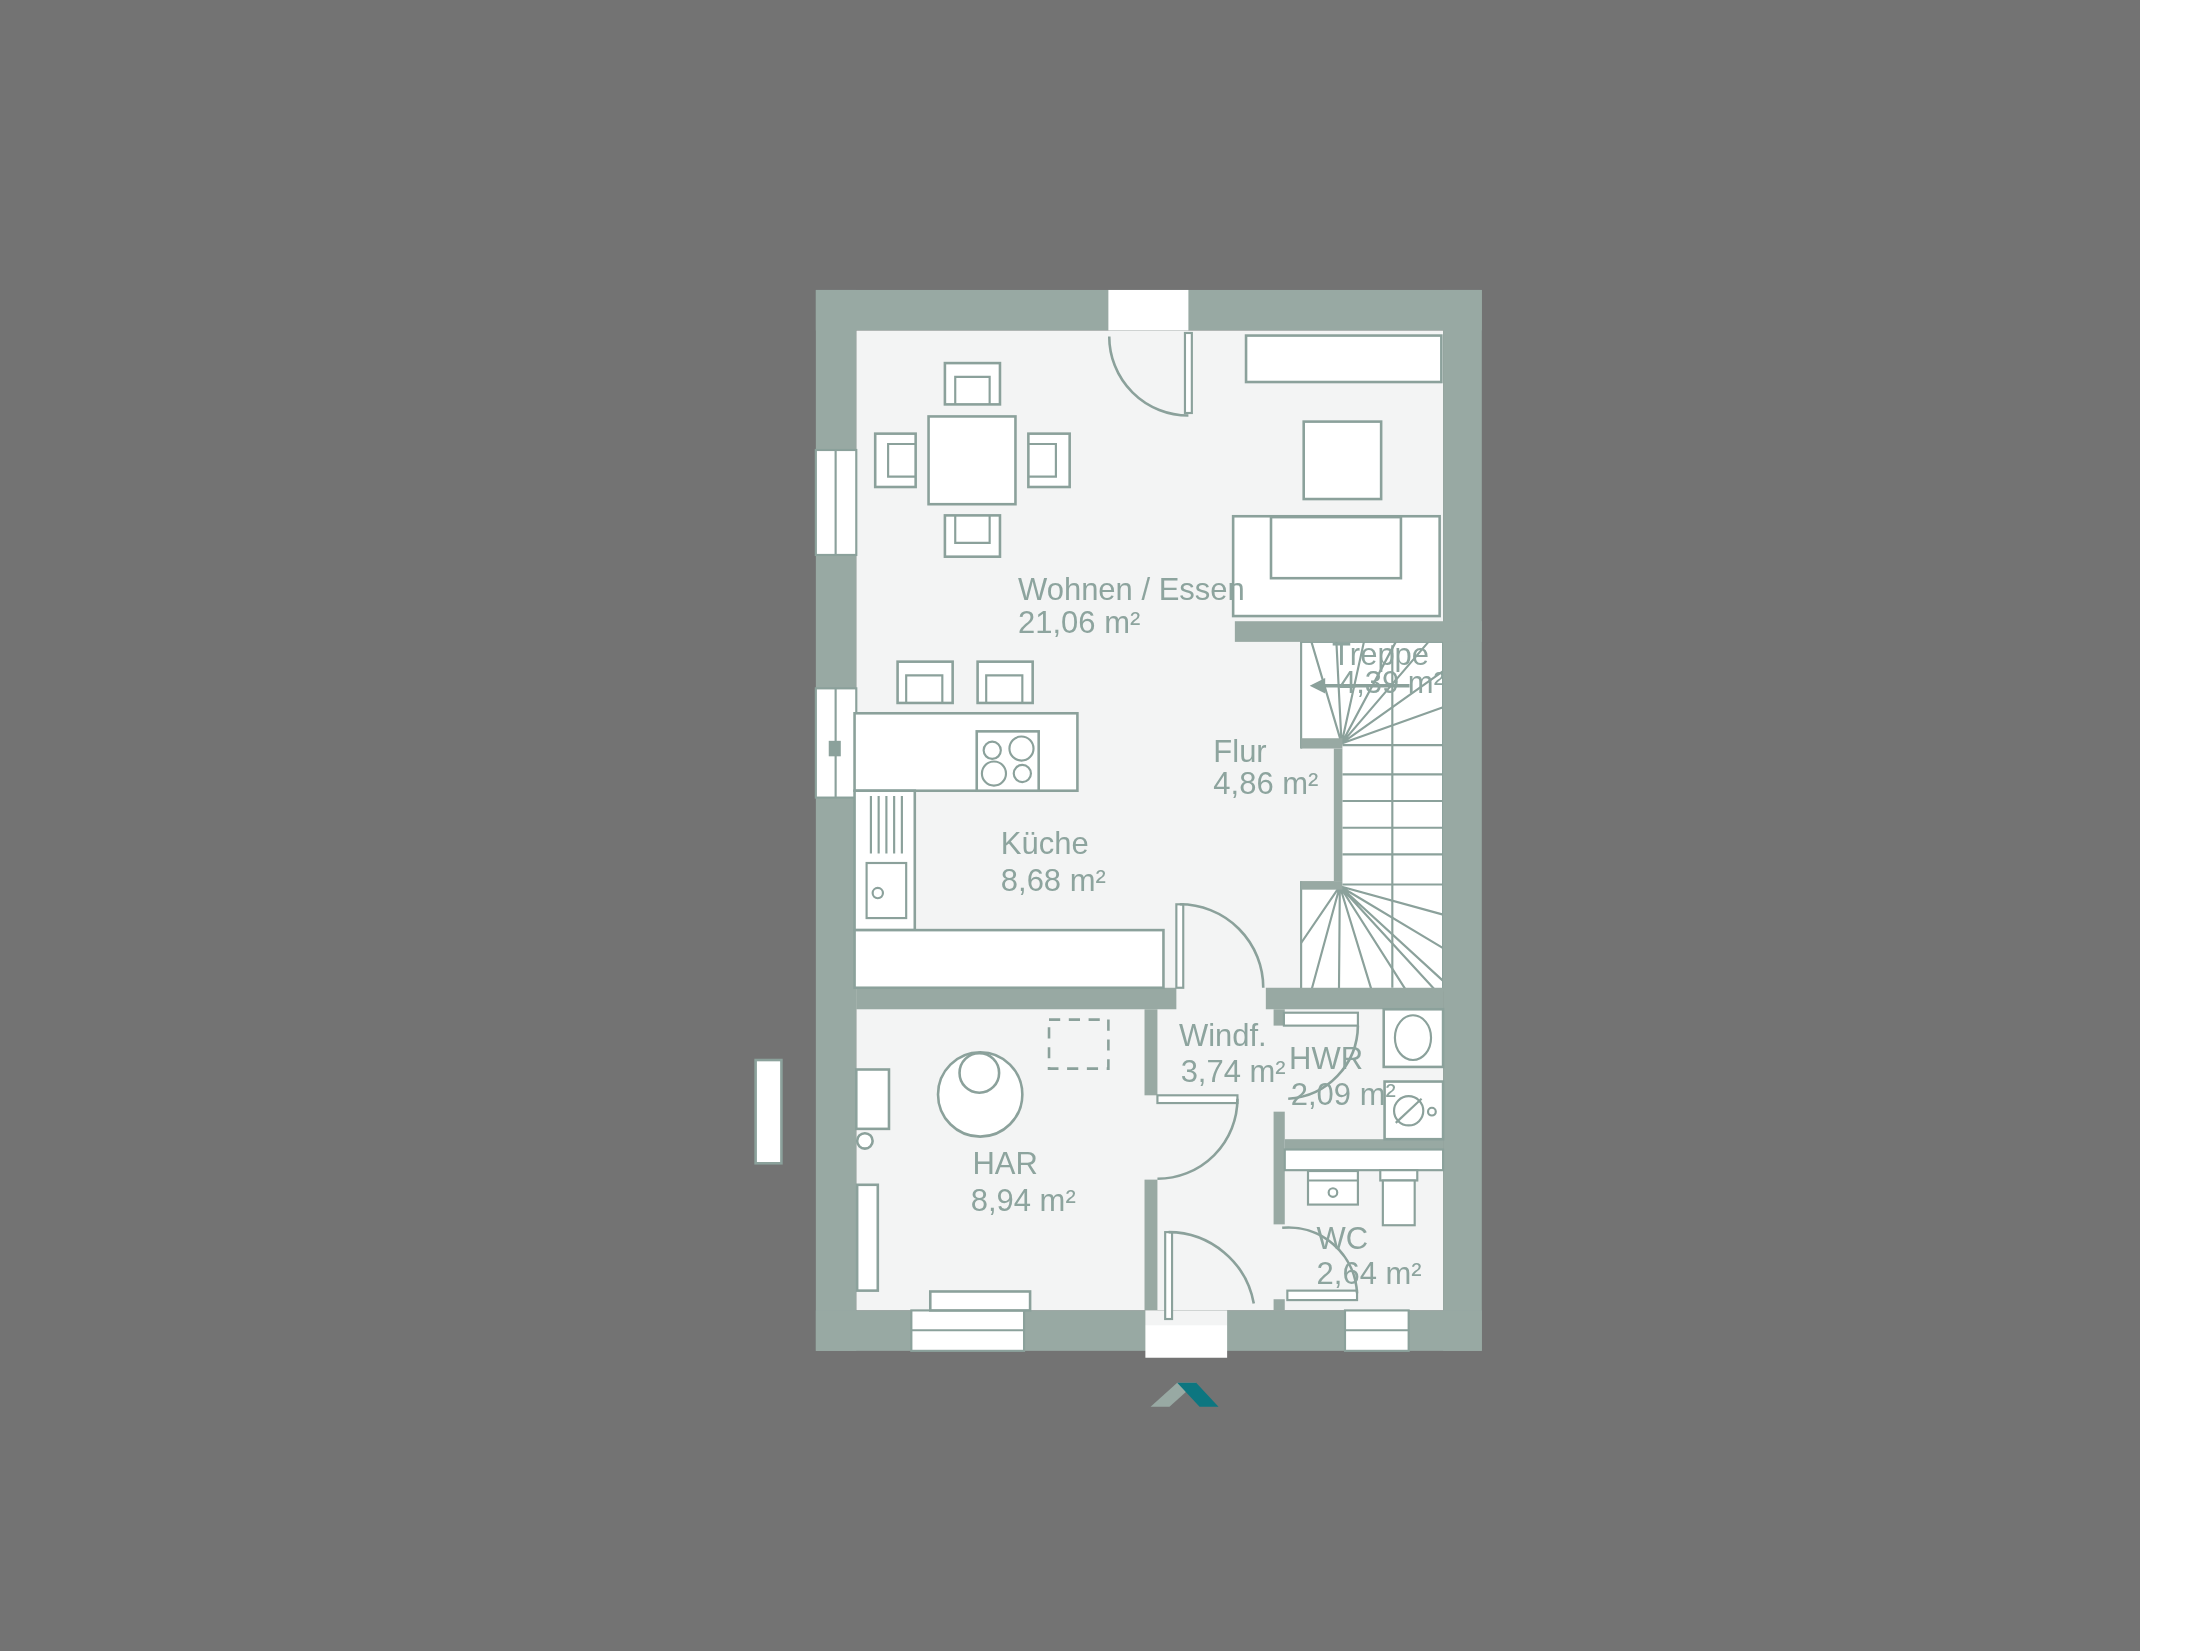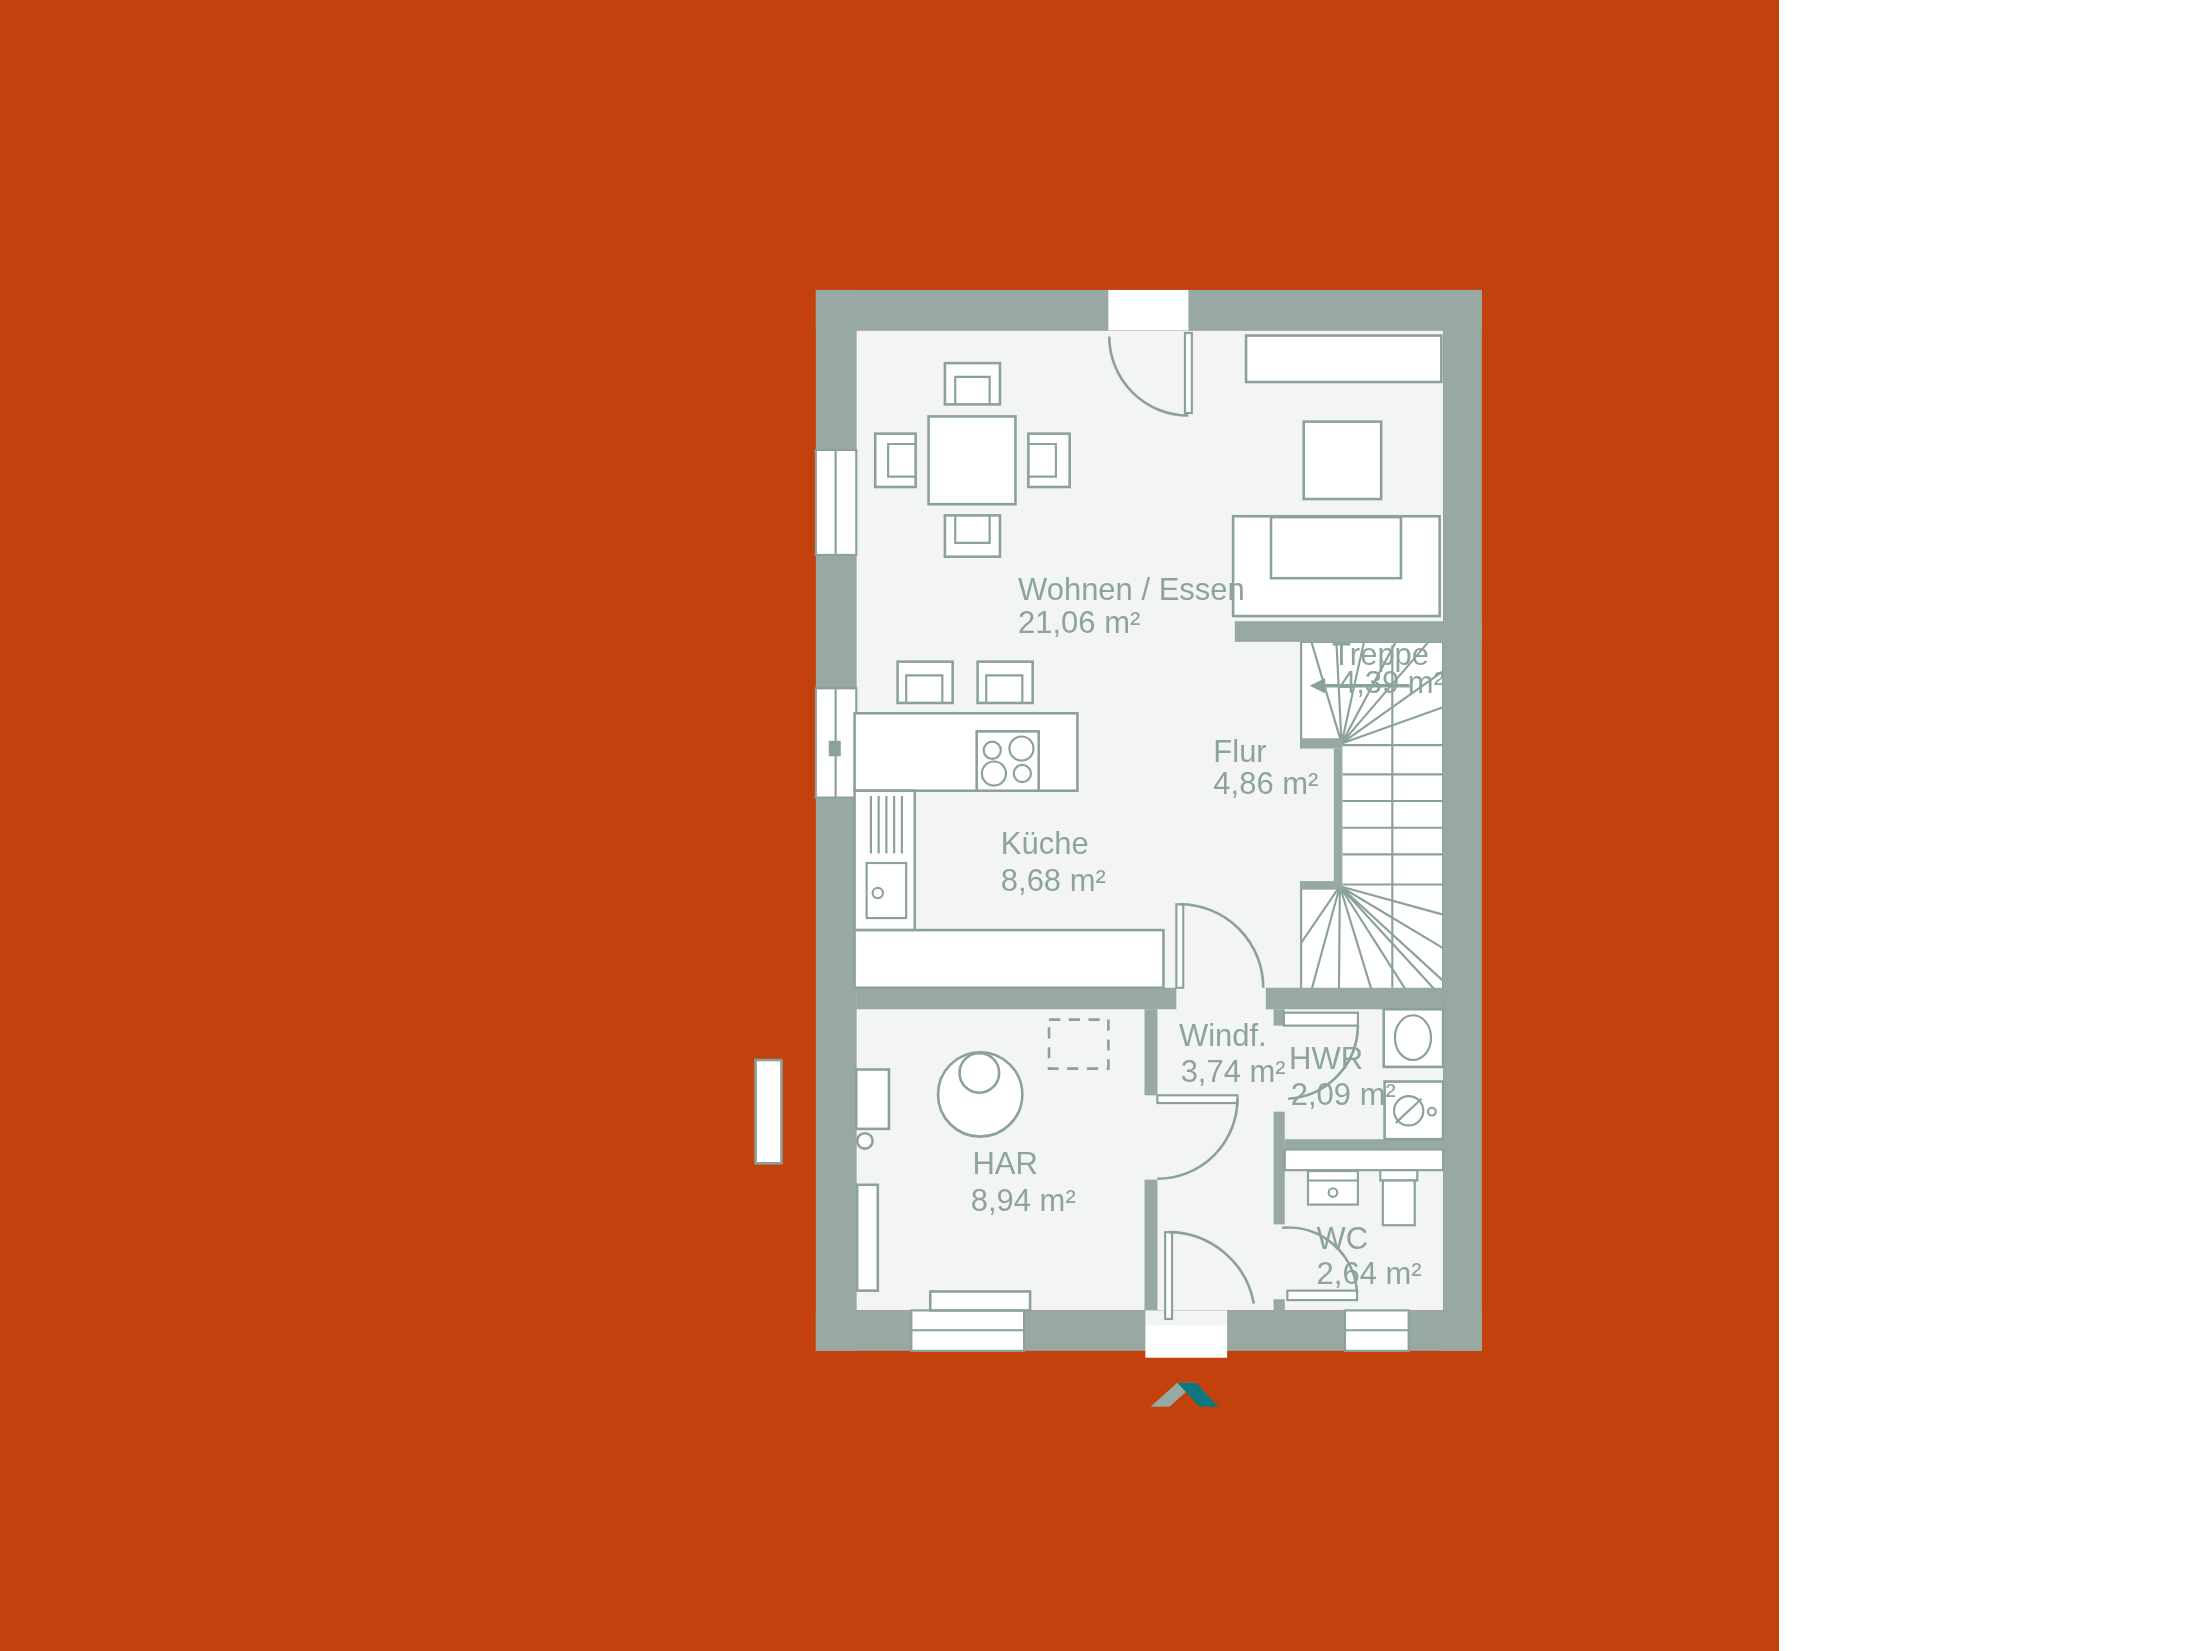--- a/index.html
+++ b/index.html
@@ -1,16 +1,16 @@
 <!DOCTYPE html>
 <html style="font-size:13.8px"><head>
 <meta charset="utf-8">
 <style>
   html,body{margin:0;padding:0;background:#ffffff;}
-  .stage{position:relative;width:1779px;height:1652px;background:#c2410c;overflow:hidden;
+  .stage{position:relative;width:2140px;height:1652px;background:#737373;overflow:hidden;
          font-family:"Liberation Sans", sans-serif;}
   svg{position:absolute;left:0;top:0;}
   text{font-family:"Liberation Sans", sans-serif;font-size:36px;fill:#8da49e;}
   .wall{fill:#98a9a3;}
   .floor{fill:#f3f4f4;}
   .furn{fill:#ffffff;stroke:#8ba19b;stroke-width:3;}
   .furn-thin{fill:#ffffff;stroke:#8ba19b;stroke-width:2.5;}
   .ln{stroke:#8ba19b;stroke-width:2.5;fill:none;}
   .arc{stroke:#8ba19b;stroke-width:3;fill:none;}
   .white{fill:#ffffff;}

